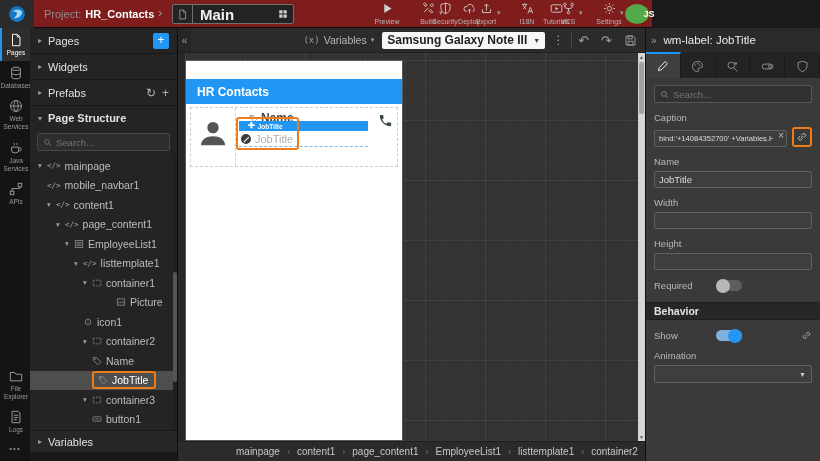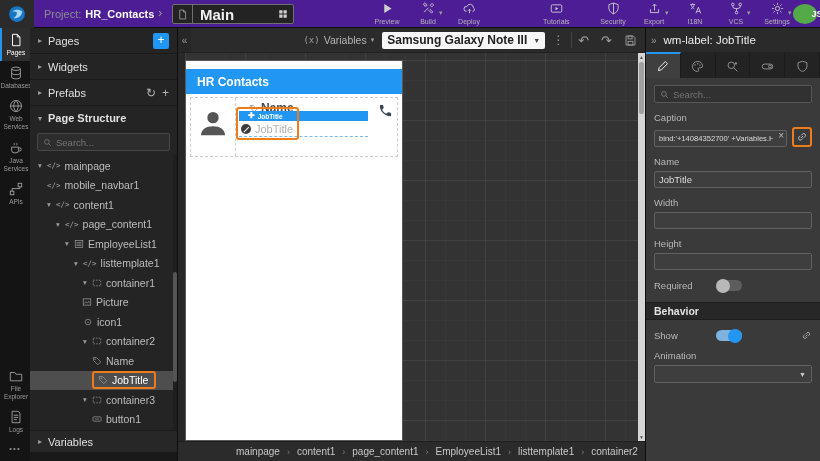--- a/index.html
+++ b/index.html
@@ -1,20 +1,20 @@
 <!DOCTYPE html>
 <html><head>
 <meta charset="utf-8">
 <style>
   *{margin:0;padding:0;box-sizing:border-box;}
   html,body{width:820px;height:461px;overflow:hidden;}
   body{position:relative;background:#1a1a1a;font-family:"Liberation Sans",sans-serif;color:#ccc;-webkit-font-smoothing:antialiased;}
   .ico svg{display:block;}
   
-  #topbar{position:absolute;left:0;top:0;width:820px;height:28px;background:#4c1d95;border-bottom:1px solid #0e0e0e;}
+  #topbar{position:absolute;left:0;top:0;width:652px;height:28px;background:#7f1d1d;border-bottom:1px solid #0e0e0e;}
   .logo-box{position:absolute;left:0;top:0;width:34px;height:28px;background:#2b2b2b;display:flex;align-items:center;justify-content:center;}
   .logo-box svg{width:18px;height:18px;}
   .tb-project{position:absolute;left:44px;top:0;height:28px;display:flex;align-items:center;font-size:11px;}
   .tb-project .plabel{color:#8d8d8d;margin-right:4px;}
   .tb-project .pname{color:#fff;font-weight:bold;}
   .tb-chevron{position:absolute;left:158px;top:5px;color:#9a9a9a;font-size:13px;}
   .main-tab{position:absolute;left:172px;top:4px;width:122px;height:20px;border:1px solid #707070;border-radius:2px;display:flex;align-items:center;background:#232323;}
   .main-tab .file-cell{width:20px;height:100%;border-right:1px solid #707070;display:flex;align-items:center;justify-content:center;color:#aaa;}
   .main-tab .file-cell svg{width:11px;height:11px;}
   .main-tab .mt-label{flex:1;padding-left:7px;font-size:15px;font-weight:bold;color:#f0f0f0;}
@@ -86,21 +86,21 @@
   #canvas{flex:1;position:relative;background-color:#333;
     background-image:
       linear-gradient(rgba(255,255,255,.05) 1px,transparent 1px),
       linear-gradient(90deg,rgba(255,255,255,.05) 1px,transparent 1px),
       linear-gradient(rgba(255,255,255,.02) 1px,transparent 1px),
       linear-gradient(90deg,rgba(255,255,255,.02) 1px,transparent 1px);
     background-size:60px 60px,60px 60px,20px 20px,20px 20px;
     background-position:7px 7px;}
   #ruler{position:absolute;left:0;top:0;bottom:0;width:7px;background:#282828;}
   #phone{position:absolute;left:7px;top:7px;width:218px;bottom:0;background:#fff;border:1px solid #5a5a5a;}
-  .phone-header{height:25px;background:#2196f3;margin-top:8px;display:flex;align-items:center;padding-left:11px;}
+  .phone-header{height:25px;background:#2196f3;margin-top:18px;display:flex;align-items:center;padding-left:11px;}
   .phone-header span{color:#fff;font-weight:bold;font-size:12px;}
   .list-card{margin:3px 4px 0;height:60px;border:1px solid #ccc;border-style:dashed;display:flex;background:#fff;}
   .cell-pic{flex:0 0 45px;border-right:1px dashed #d0d0d0;display:flex;align-items:flex-start;justify-content:center;padding-top:9px;color:#555;}
   .cell-pic svg{width:34px;height:34px;}
   .cell-mid{flex:1;position:relative;}
   .name-row{position:absolute;left:13px;top:3px;display:flex;align-items:center;gap:3px;color:#4a4a4a;}
   .name-row .tico{color:#666;display:flex;}
   .name-row .tico svg{width:9px;height:9px;}
   .name-row .ntext{font-size:12px;font-weight:bold;}
   .sel-badge{position:absolute;left:3px;right:3px;top:13px;height:10px;background:#2196f3;display:flex;align-items:center;gap:3px;padding-left:9px;}
@@ -424,21 +424,21 @@
    <span class="tree-arrow">▾</span>
    <span class="tree-core">
      <span class="tree-ico">
             <svg viewBox="0 0 16 16">
               <rect x="2" y="3.5" width="12" height="9" stroke="currentColor" fill="none" stroke-width="1.1" stroke-dasharray="2.5 1.8"></rect>
             </svg>
           </span>
      <span class="tree-label">container1</span>
    </span>
       </div>
-      <div class="tree-row" style="padding-left:52px">
+      <div class="tree-row" style="padding-left:86px">
 
    <span class="tree-core">
      <span class="tree-ico">
             <svg viewBox="0 0 16 16">
               <rect x="2" y="3" width="12" height="10" stroke="currentColor" fill="none" stroke-width="1.1"></rect>
               <path d="M3.5 10.5l2.8-3 2.2 2.3 2-2.6 2 2.6" stroke="currentColor" fill="none" stroke-width="1.1"></path>
             </svg>
           </span>
      <span class="tree-label">Picture</span>
    </span>

